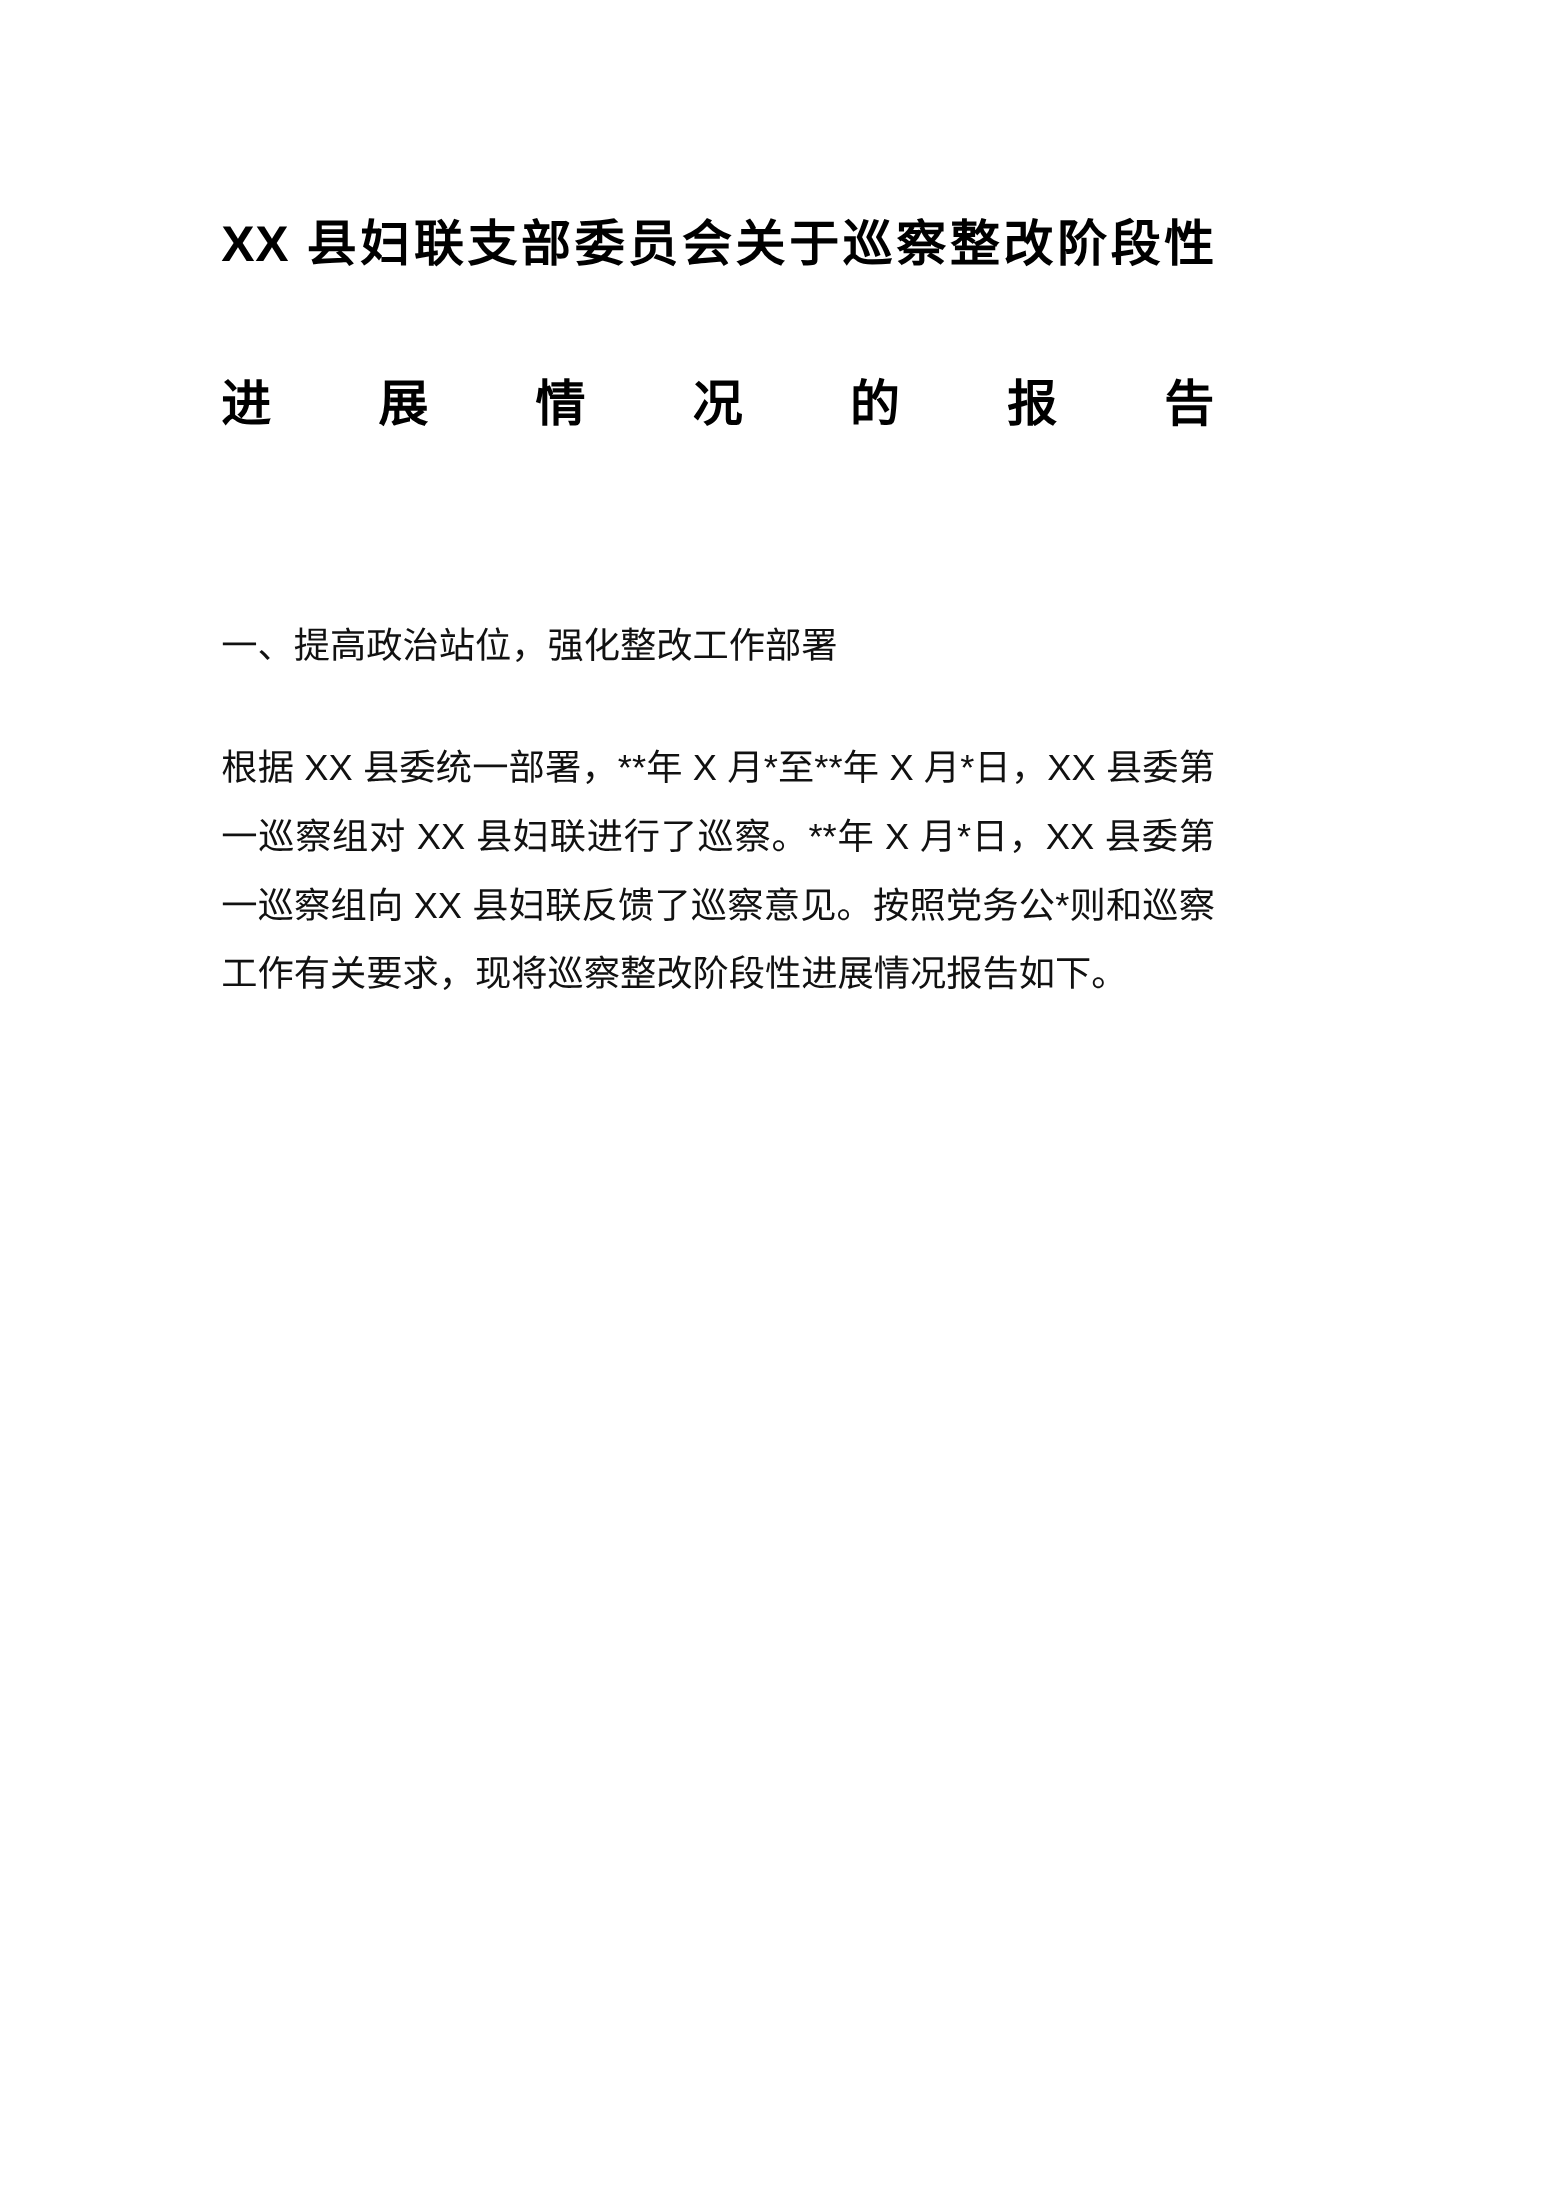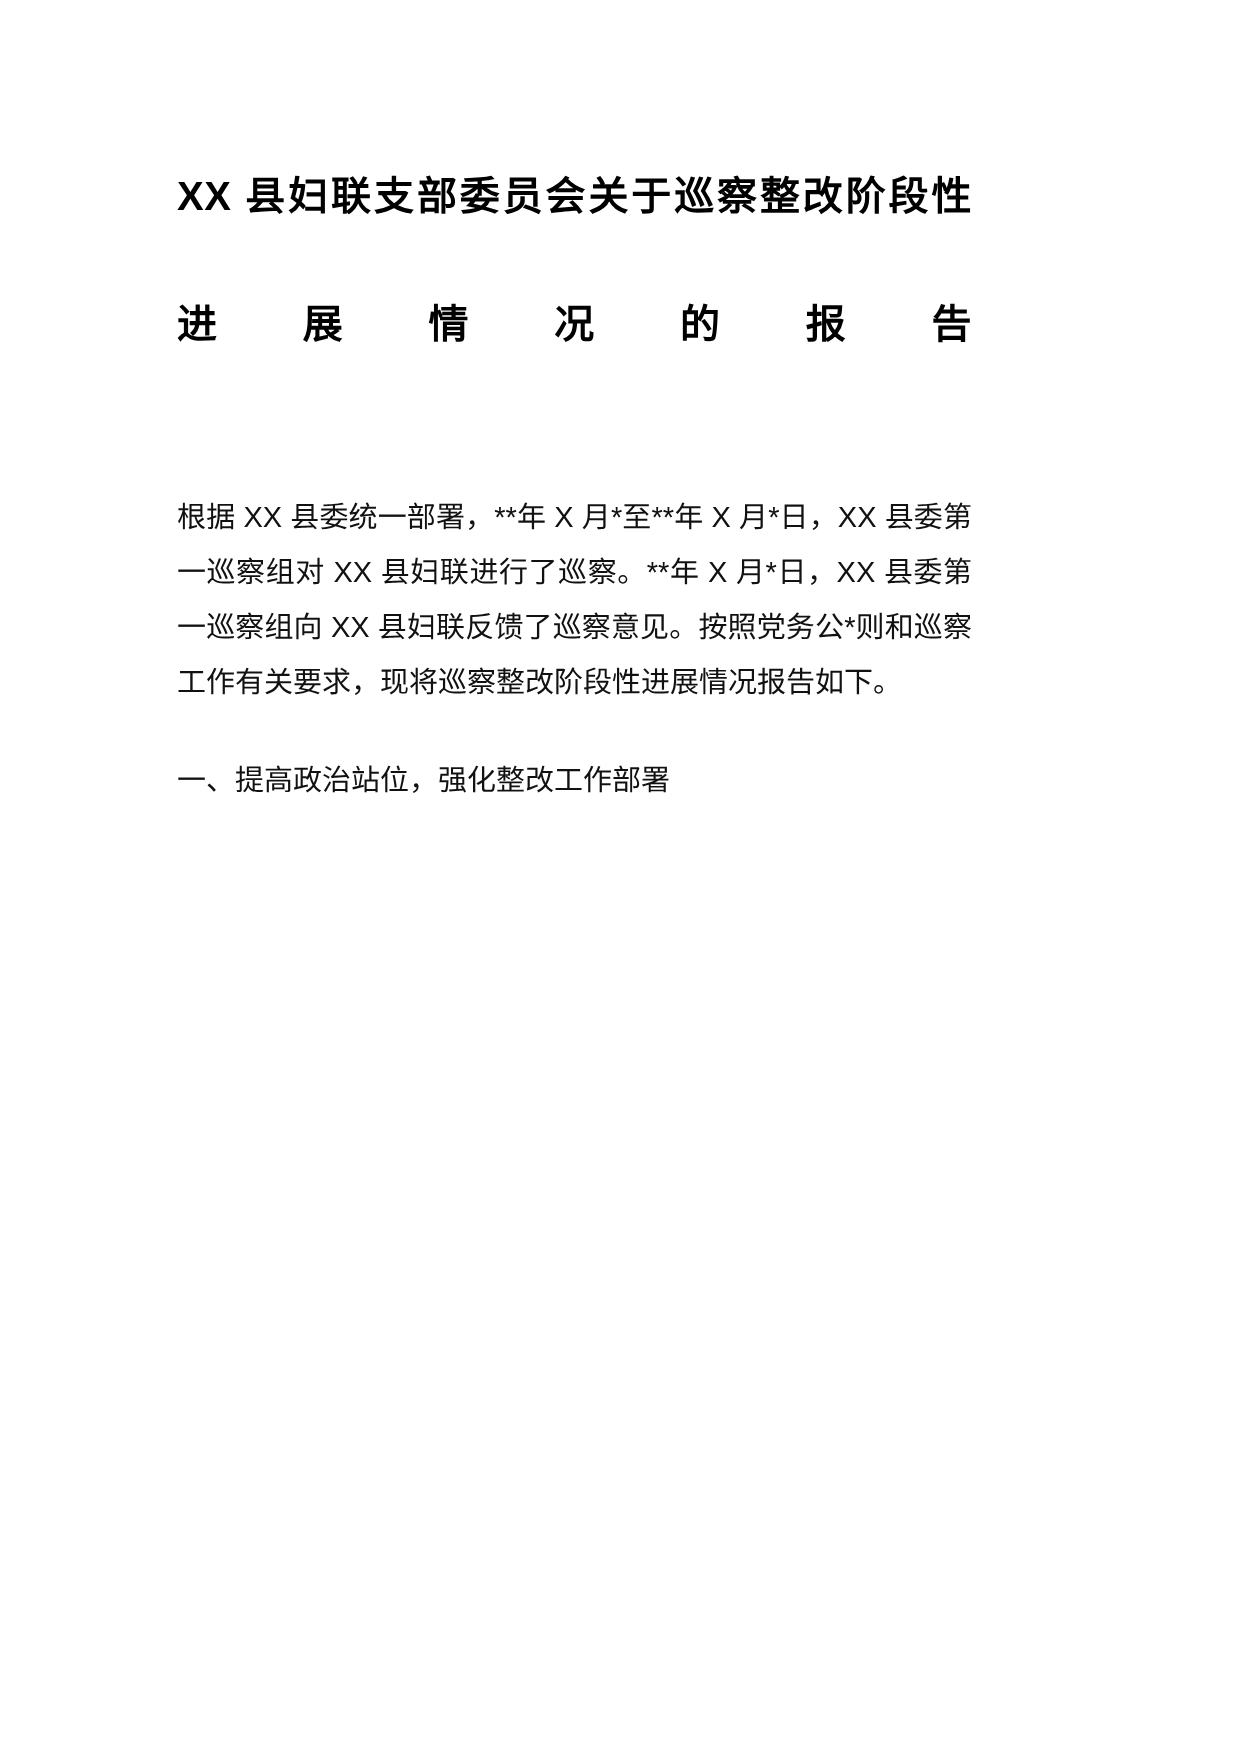--- a/index.html
+++ b/index.html
@@ -74,18 +74,18 @@
 
 <div class="page">
   <div class="content">
 
     <h1 class="doc-title">
       <span class="title-line-1">XX 县妇联支部委员会关于巡察整改阶段性</span>
       <span class="title-line-2">进展情况的报告</span>
     </h1>
 
     <div class="body-block">
+      <p class="para">一、提高政治站位，强化整改工作部署</p>
       <p class="para">根据 XX 县委统一部署，**年 X 月*至**年 X 月*日，XX 县委第一巡察组对 XX 县妇联进行了巡察。**年 X 月*日，XX 县委第一巡察组向 XX 县妇联反馈了巡察意见。按照党务公*则和巡察工作有关要求，现将巡察整改阶段性进展情况报告如下。</p>
-      <p class="para">一、提高政治站位，强化整改工作部署</p>
     </div>
 
   </div>
 </div>
 
 </body></html>

